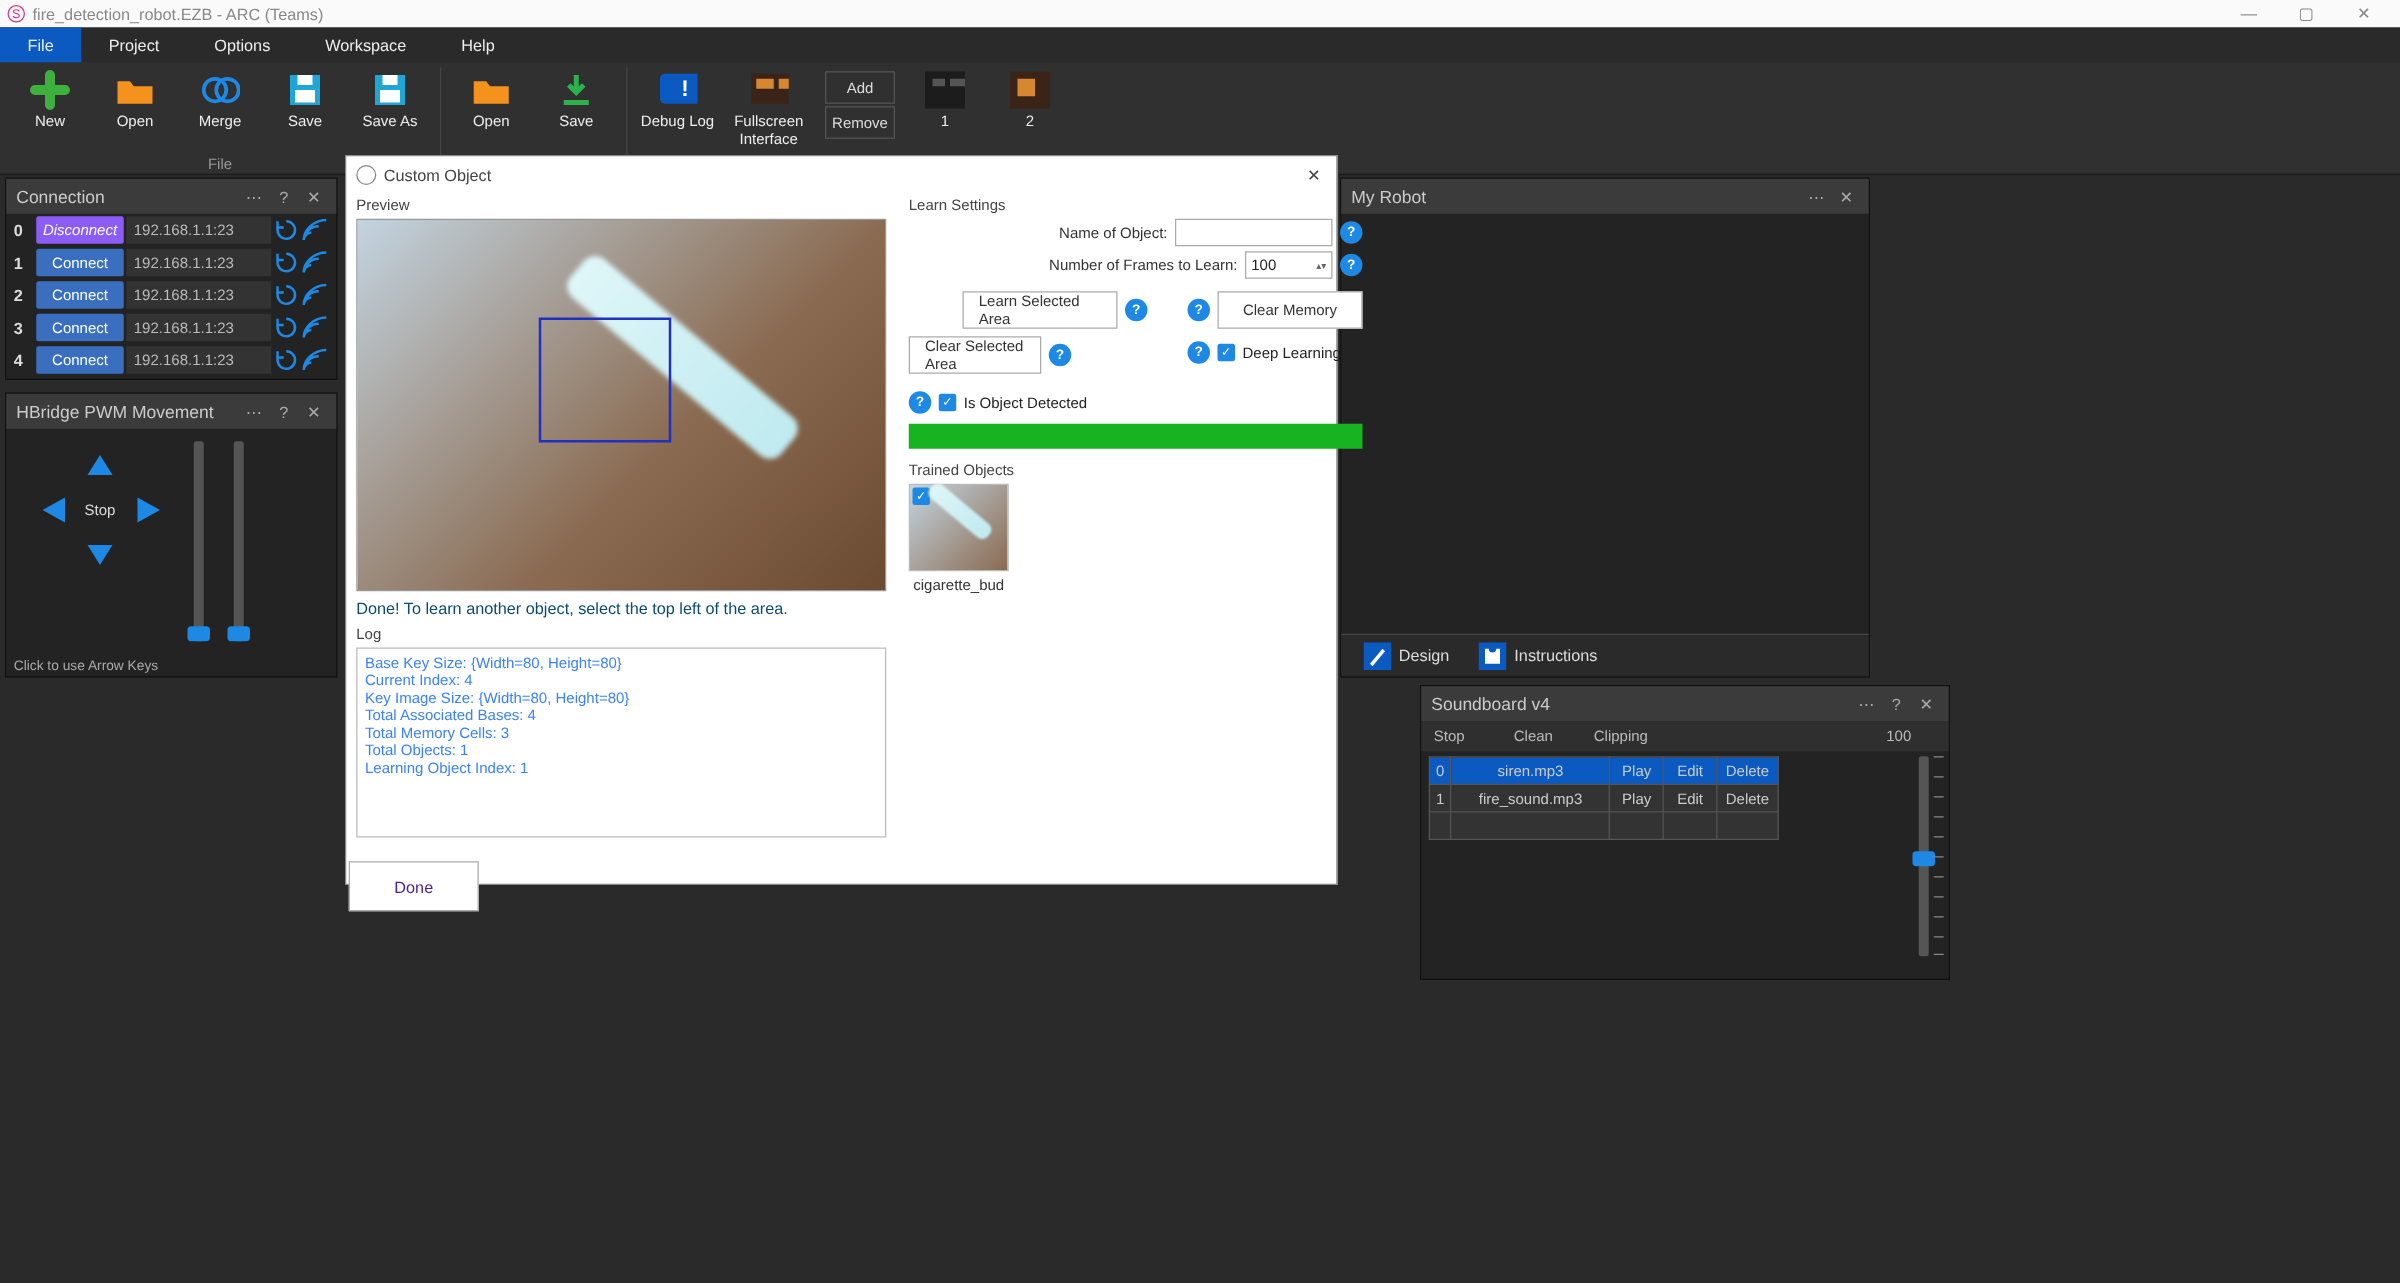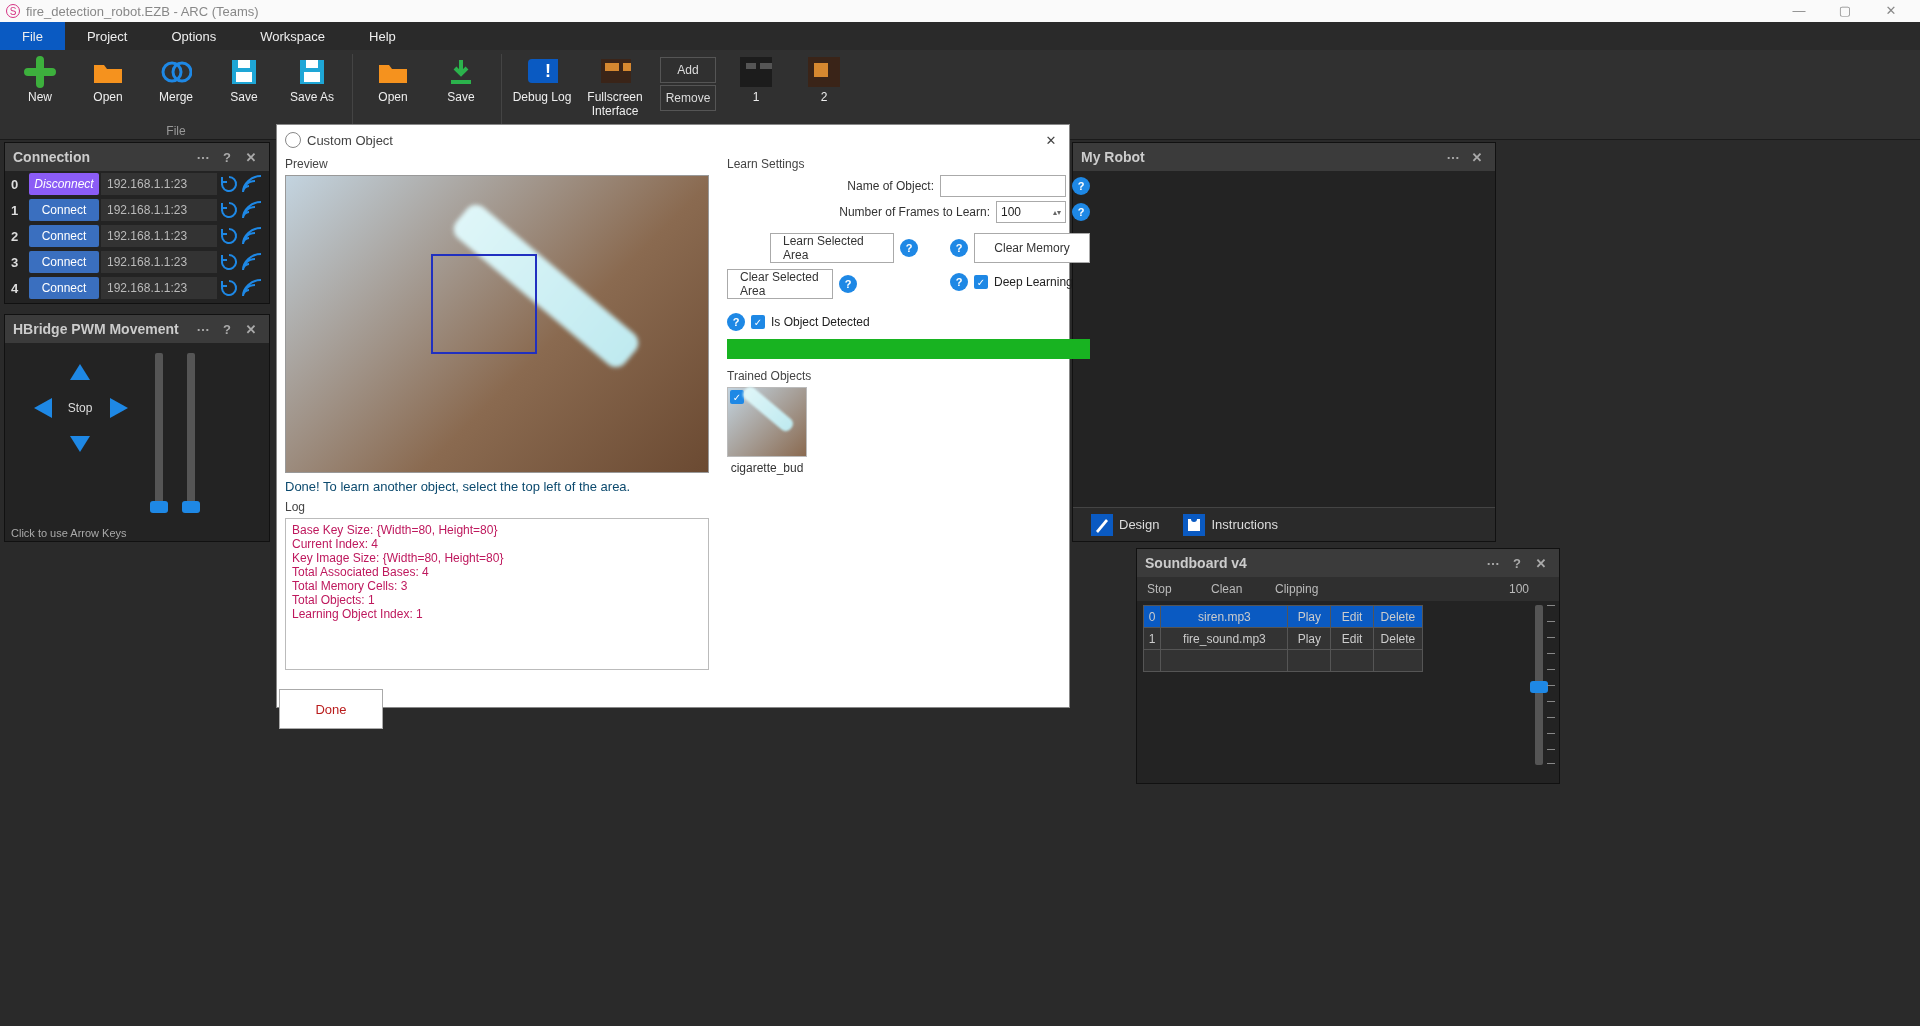--- a/index.html
+++ b/index.html
@@ -21,21 +21,21 @@
 .ribbon-group { display: flex; flex-direction: column; align-items: center; gap: 0; height: 84px; }
 .ribbon-row { display: flex; }
 .ribbon-btn { width: 68px; display: flex; flex-direction: column; align-items: center; justify-content: flex-start; color: #eee; font-size: 12px; gap: 2px; padding-top: 2px; }
 .ribbon-btn .ico { width: 32px; height: 32px; display: flex; align-items: center; justify-content: center; }
 .ribbon-label { color: #999; font-size: 12px; margin-top: auto; }
 .vsep { width: 1px; background: #444; height: 80px; margin: 0 6px; }
 .stackbtn { width: 56px; height: 26px; border: 1px solid #555; color: #ddd; font-size: 12px; display: flex; align-items: center; justify-content: center; margin: 1px 0; }
 
 
 .panel { position: absolute; background: #232323; border: 1px solid #111; }
-.panel-title { height: 28px; background: #3b3b3b; display: flex; align-items: center; padding: 0 8px; color: #ccc; font-size: 14px; font-weight: 700; }
+.panel-title { height: 28px; background: #3b3b3b; display: flex; align-items: center; padding: 0 8px; color: #ccc; font-size: 14px; font-weight: 400; }
 .panel-title .spacer { flex: 1; }
 .panel-title .ptbtn { width: 20px; text-align: center; color: #aaa; font-size: 13px; margin-left: 4px; }
 
 
 .conn-row { display: flex; align-items: center; height: 26px; gap: 2px; padding: 0 6px; }
 .conn-idx { width: 16px; color: #ddd; font-weight: 600; }
 .conn-btn { width: 70px; height: 22px; background: #3a6fbf; color: #fff; font-size: 12px; display: flex; align-items: center; justify-content: center; border-radius: 2px; }
 .conn-btn.green { background: #8b5cf6; font-style: italic; }
 .conn-ip { flex: 1; background: #333; color: #bbb; height: 22px; padding: 0 6px; display: flex; align-items: center; font-size: 12px; }
 .wave { width: 22px; height: 20px; }
@@ -68,22 +68,22 @@
 .dialog-title .spacer { flex: 1; }
 .dialog-title .close { width: 20px; text-align: center; color: #444; }
 .dialog-body { display: flex; height: 530px; }
 .dlg-left { width: 440px; padding: 0 8px 8px; }
 .dlg-right { flex: 1; padding: 0 10px 8px; }
 .section-lbl { font-size: 12px; color: #444; margin: 2px 0 4px; }
 .preview-img { width: 424px; height: 298px; background: linear-gradient(135deg, #c3d4e0 0%, #8a6a50 60%, #6b4a32 100%); position: relative; border: 1px solid #999; }
 .preview-img .sel { position: absolute; left: 145px; top: 78px; width: 106px; height: 100px; border: 2px solid #2030c0; }
 .cig { position: absolute; left: 150px; top: 90px; width: 220px; height: 40px; background: linear-gradient(90deg, #dff6f8, #bfeaf0); transform: rotate(40deg); border-radius: 12px; filter: blur(2px); }
 .status-blue { color: #0c4a6e; font-size: 13px; margin-top: 6px; }
-.log-box { width: 424px; height: 152px; border: 1px solid #bbb; background: #fff; font-size: 12px; color: #be185d; padding: 4px 6px; overflow: auto; margin-top: 4px; white-space: pre-line; }
-.done-btn { width: 104px; height: 40px; border: 1px solid #aaa; background: #fff; color: #b91c1c; font-size: 13px; margin-top: 4px; }
+.log-box { width: 424px; height: 152px; border: 1px solid #bbb; background: #fff; font-size: 12px; color: #3b82f6; padding: 4px 6px; overflow: auto; margin-top: 4px; white-space: pre-line; }
+.done-btn { width: 104px; height: 40px; border: 1px solid #aaa; background: #fff; color: #4c1d95; font-size: 13px; margin-top: 4px; }
 
 .form-row { display: flex; align-items: center; margin: 4px 0; gap: 6px; justify-content: flex-end; }
 .form-lbl { flex: 1; text-align: right; font-size: 12px; color: #333; }
 .form-inp { width: 126px; height: 22px; border: 1px solid #aaa; padding: 0 4px; font-size: 12px; }
 .spin { width: 70px; height: 22px; border: 1px solid #aaa; padding: 0 4px; font-size: 12px; display: flex; align-items: center; justify-content: space-between; }
 .help { width: 18px; height: 18px; border-radius: 50%; background: #1e88e5; color: #fff; font-size: 11px; display: flex; align-items: center; justify-content: center; font-weight: bold; }
 .whitebtn { height: 30px; border: 1px solid #aaa; background: #fff; color: #333; font-size: 12px; padding: 0 12px; display: flex; align-items: center; justify-content: center; }
 .chk { width: 14px; height: 14px; background: #1e88e5; border-radius: 2px; display: inline-flex; align-items: center; justify-content: center; color: #fff; font-size: 10px; }
 .greenbar { height: 20px; background: #18b321; margin: 8px 0 10px; }
 .thumb { width: 80px; height: 70px; background: linear-gradient(135deg, #c3d4e0, #8a6a50); border: 1px solid #bbb; position: relative; }

